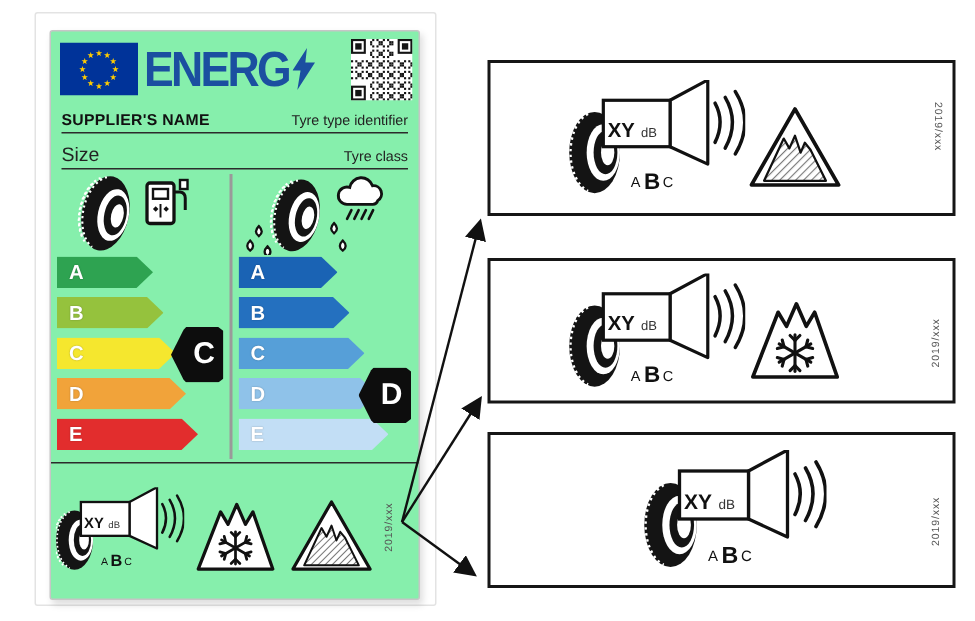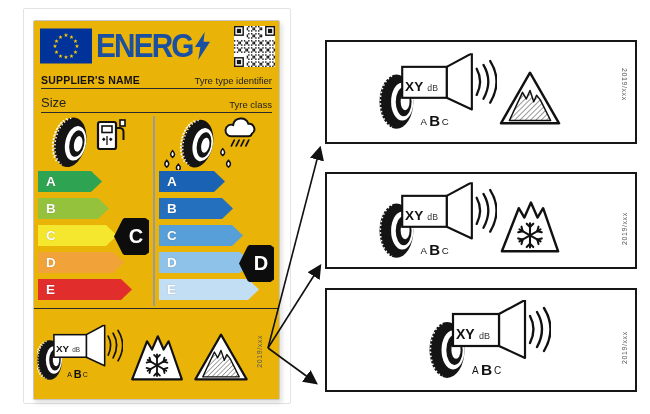--- a/index.html
+++ b/index.html
@@ -3,21 +3,21 @@
 <meta charset="utf-8">
 <style>
   html,body{margin:0;padding:0;background:#ffffff;}
   .stage{position:relative;width:650px;height:414px;background:#fff;overflow:hidden;
          font-family:"Liberation Sans",sans-serif;color:#111;}
   svg text{font-family:"Liberation Sans",sans-serif;}
 
   
   .backing{position:absolute;left:23px;top:8px;width:266px;height:394px;
            background:#fff;border:1px solid #e3e3e3;border-radius:2px;}
-  .card{position:absolute;left:33px;top:20px;width:245px;height:378px;background:#eab308;
+  .card{position:absolute;left:33px;top:20px;width:245px;height:378px;background:#86efac;
         border:1px solid #c6c6c6;border-radius:2px;box-shadow:2px 3px 5px rgba(0,0,0,.13);}
 
   .hdr{position:absolute;left:0;top:5px;width:100%;height:44px;}
   .flag{position:absolute;left:6px;top:2px;width:52px;height:36px;}
   .brand{position:absolute;left:62px;top:1px;display:flex;align-items:center;}
   .brand-txt{font-size:33px;font-weight:700;color:#1b4fa0;letter-spacing:-2px;
              transform:scaleX(.9);transform-origin:left center;}
   .bolt{margin-left:-8px;width:15px;height:28px;}
   .qr{position:absolute;right:4px;top:0px;width:41px;height:41px;}
 

